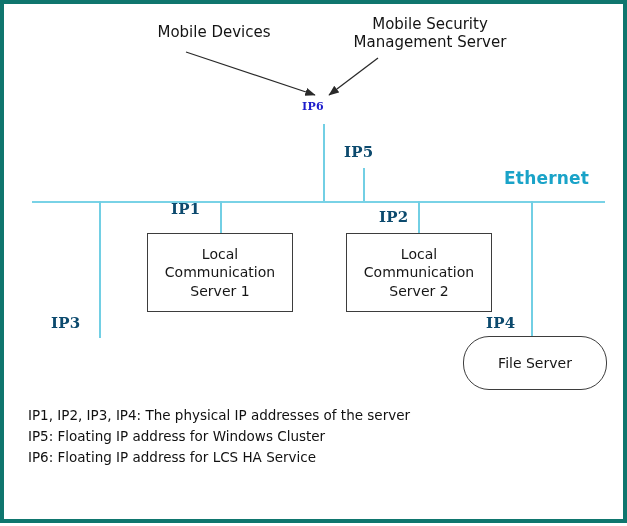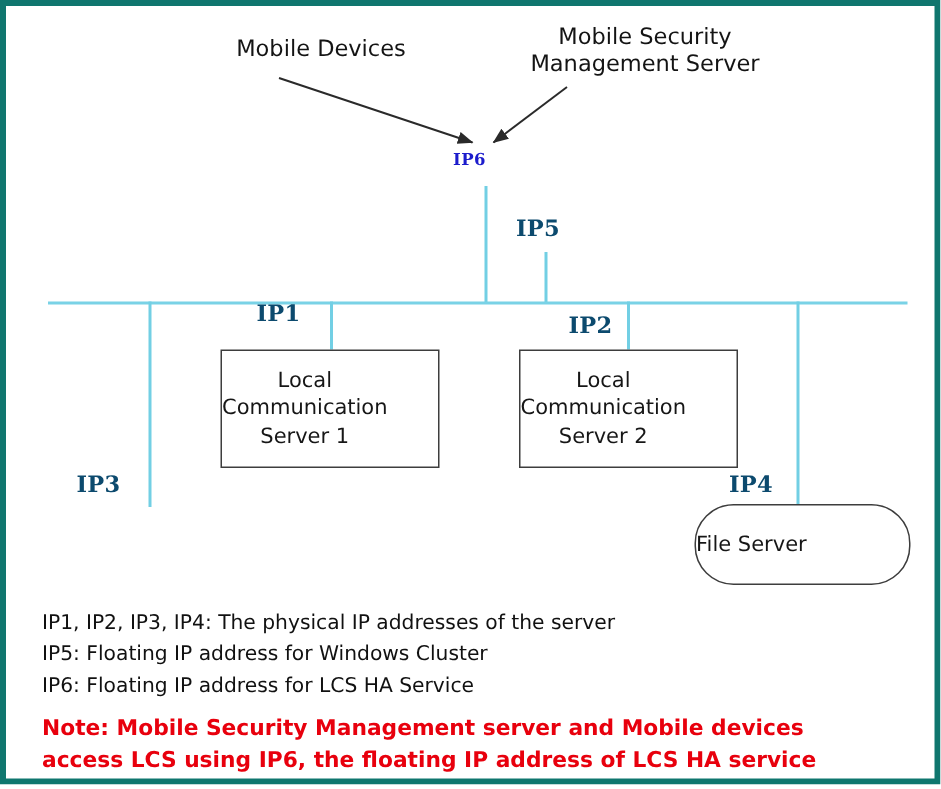--- a/index.html
+++ b/index.html
@@ -53,21 +53,21 @@
   }
 
   
   .node {
     position: absolute;
     border: 1px solid #3d3d3d;
     background: #ffffff;
     box-sizing: border-box;
     display: flex;
     align-items: center;
-    justify-content: flex-start;
+    justify-content: center;
   }
   .node .node-label {
     font-size: 14px;
     color: #161616;
     text-align: center;
     line-height: 1.32;
     white-space: pre-line;
   }
 
   
@@ -127,20 +127,21 @@
     <line x1="182" y1="48" x2="311" y2="91" stroke="#2a2a2a" stroke-width="1.3" marker-end="url(#ah)"></line>
     <line x1="374" y1="54" x2="325" y2="91" stroke="#2a2a2a" stroke-width="1.3" marker-end="url(#ah)"></line>
   </svg>
 
   <div class="txt ip-blue" style="left:298px; top:97px;">IP6</div>
   <div class="wire" style="left:319px; top:120px; width:2px; height:78px;"></div>
 
   <div class="txt ip-red" style="left:340px; top:140px;">IP5</div>
   <div class="wire" style="left:359px; top:164px; width:2px; height:34px;"></div>
 
+  <div class="txt ethernet-label" style="left:500px; top:164px;">Ethernet</div>
   <div class="bus" style="left:28px; top:197px; width:573px;"></div>
 
   <div class="wire" style="left:95px;  top:197px; width:2px; height:137px;"></div>
   <div class="wire" style="left:216px; top:197px; width:2px; height:33px;"></div>
   <div class="wire" style="left:414px; top:197px; width:2px; height:33px;"></div>
   <div class="wire" style="left:527px; top:197px; width:2px; height:137px;"></div>
 
   <div class="txt ip-red" style="left:167px; top:197px;">IP1</div>
   <div class="txt ip-red" style="left:375px; top:205px;">IP2</div>
   <div class="txt ip-red" style="left:47px;  top:311px;">IP3</div>
@@ -160,16 +161,14 @@
 
 
   <div class="node" style="left:459px; top:332px; width:144px; height:54px;border-radius:26px;">
     <span class="node-label">File Server</span>
   </div>
 
   <div class="legend" style="left:24px; top:401px; width:580px;">IP1, IP2, IP3, IP4: The physical IP addresses of the server
 IP5: Floating IP address for Windows Cluster
 IP6: Floating IP address for LCS HA Service</div>
 
-  <div class="note" style="left:24px; top:472px; width:585px;">Note: Mobile Security Management server and Mobile devices
-access LCS using IP6, the floating IP address of LCS HA service</div>
 
 </div>
 
 </body></html>

